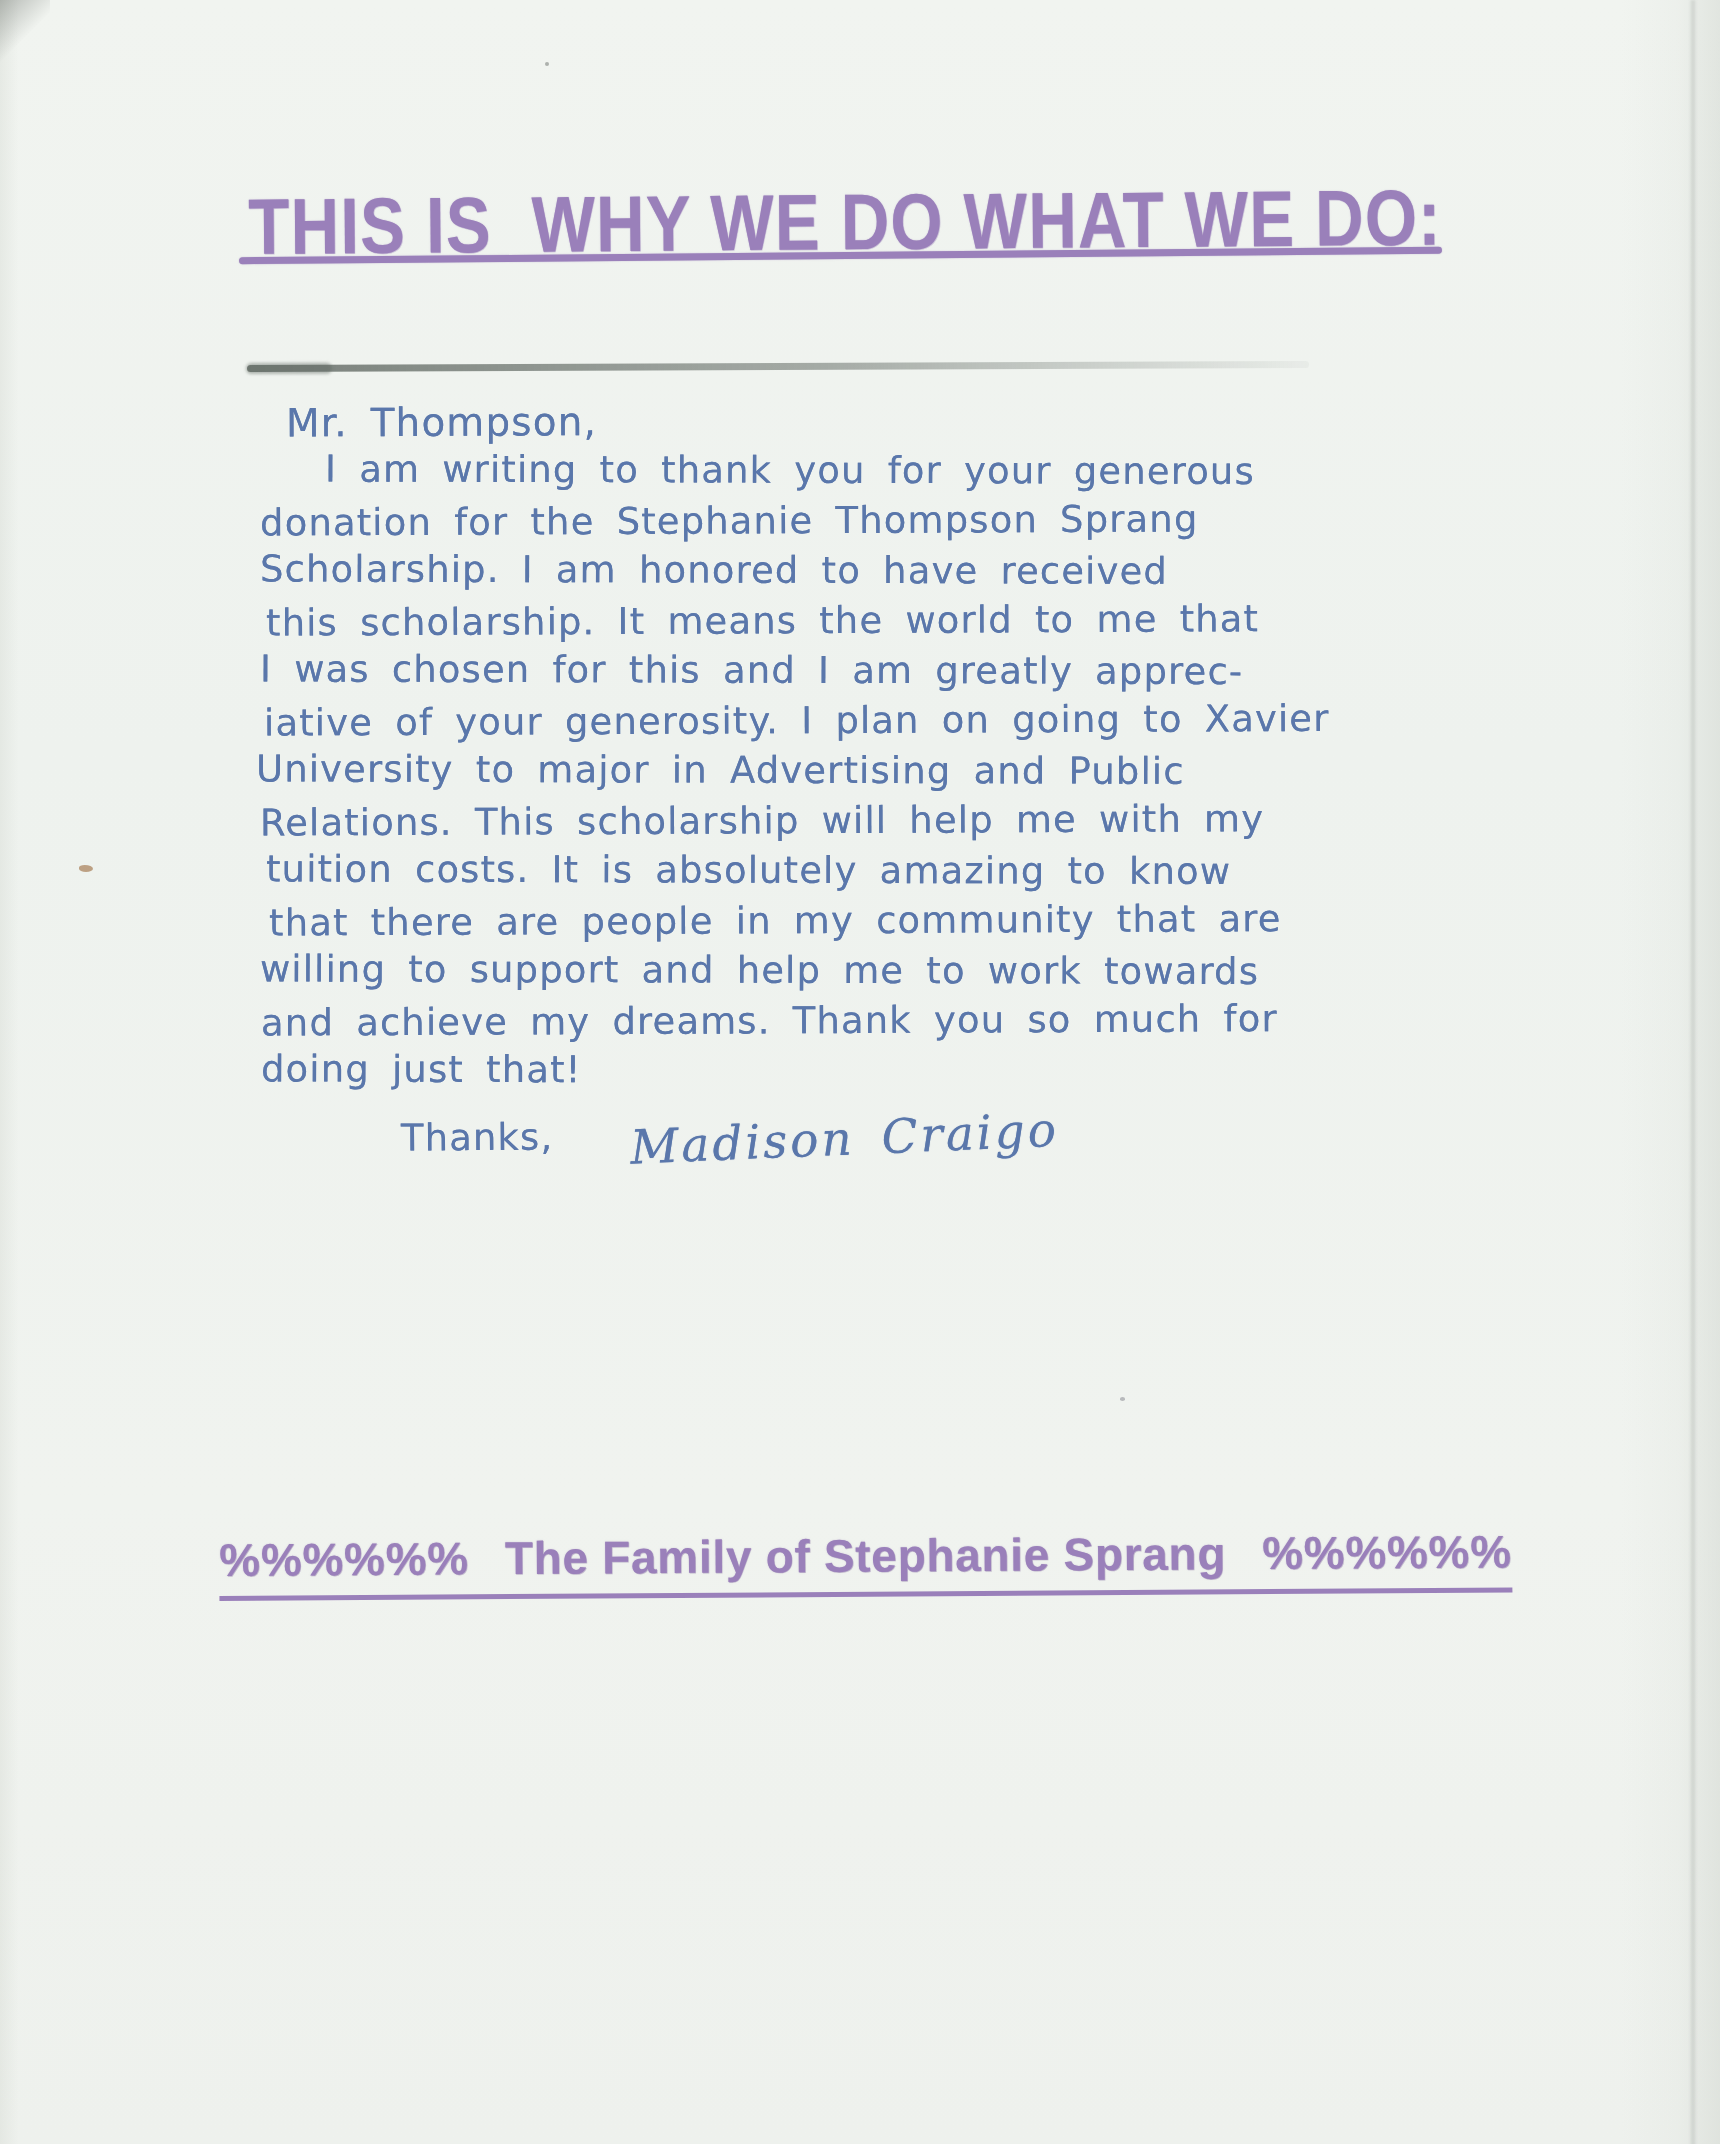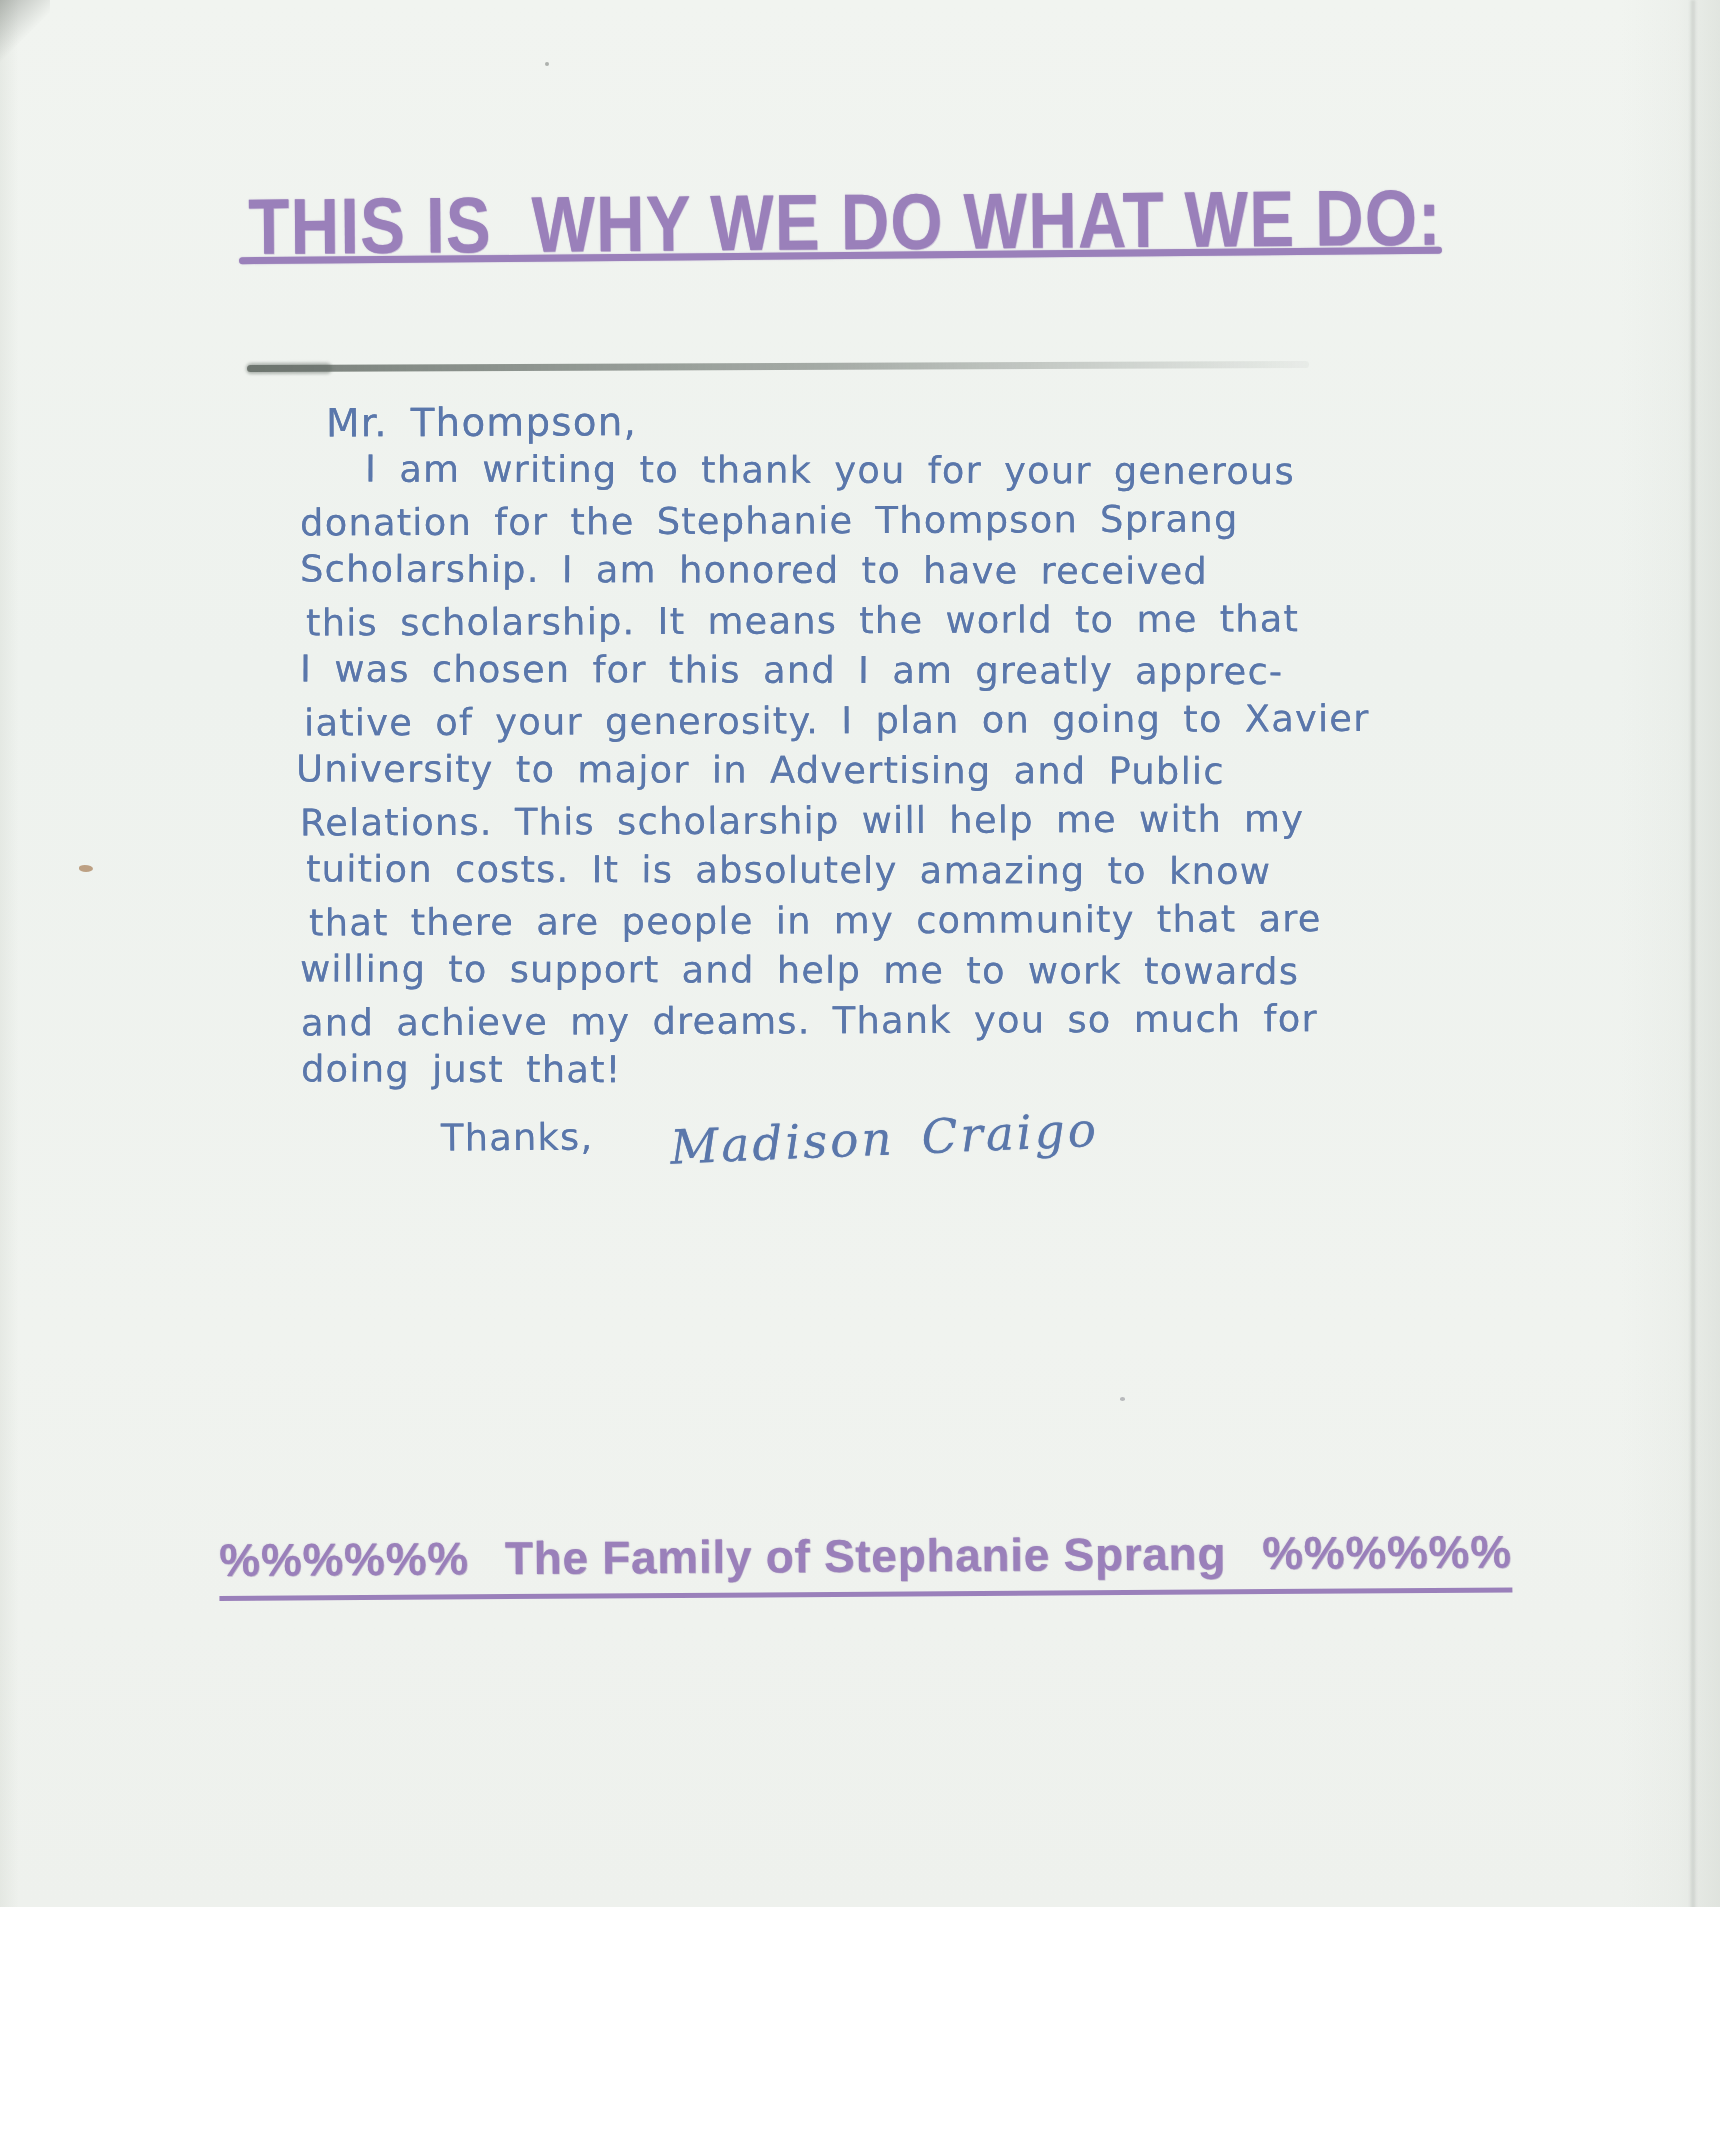--- a/index.html
+++ b/index.html
@@ -2,21 +2,21 @@
 <html style="font-size:11.5px"><head>
 <meta charset="utf-8">
 <style>
   html, body {
     margin: 0; padding: 0;
     width: 1721px; height: 2151px;
     font-family: "Liberation Sans", sans-serif;
   }
   .page {
     position: relative;
-    width: 1721px; height: 1907px;
+    width: 1721px; height: 2144px;
     overflow: hidden;
     background:
       linear-gradient(90deg, rgba(205,210,202,0.30) 0px, rgba(205,210,202,0.0) 18.6px),
       linear-gradient(270deg, rgba(198,204,196,0.38) 0px, rgba(198,204,196,0.10) 43px, rgba(198,204,196,0.0) 100px),
       linear-gradient(180deg, #f1f4f0 0%, #eef2ee 35%, #f0f3ef 70%, #eef1ed 100%);
   }
 
   
   .header-title {
     position: absolute;
@@ -71,21 +71,20 @@
     left: 260px; top: 396px;
     width: 1176px;
     color: #5a77ab;
     font-family: "DejaVu Sans", sans-serif;
     font-size: 37px;
     line-height: 50px;
     letter-spacing: 1.1px;
     word-spacing: 9.3px;
     text-shadow: 0 0 0.6px rgba(90,119,171,0.85);
     white-space: nowrap;
-    margin-left: 40px;
   }
   .letter .line { height: 50px; }
   .letter .line:nth-child(odd)  { transform: rotate(-0.25deg); }
   .letter .line:nth-child(even) { transform: rotate(0.15deg); }
   .line.salutation { margin-left: 26px; font-size: 39px; }
   .line.l0  { margin-left: 65px; }
   .line.l3  { margin-left: 5.7px; }
   .line.l5  { margin-left: 4.3px; }
   .line.l6  { margin-left: -4.3px; }
   .line.l8  { margin-left: 5.7px; }

